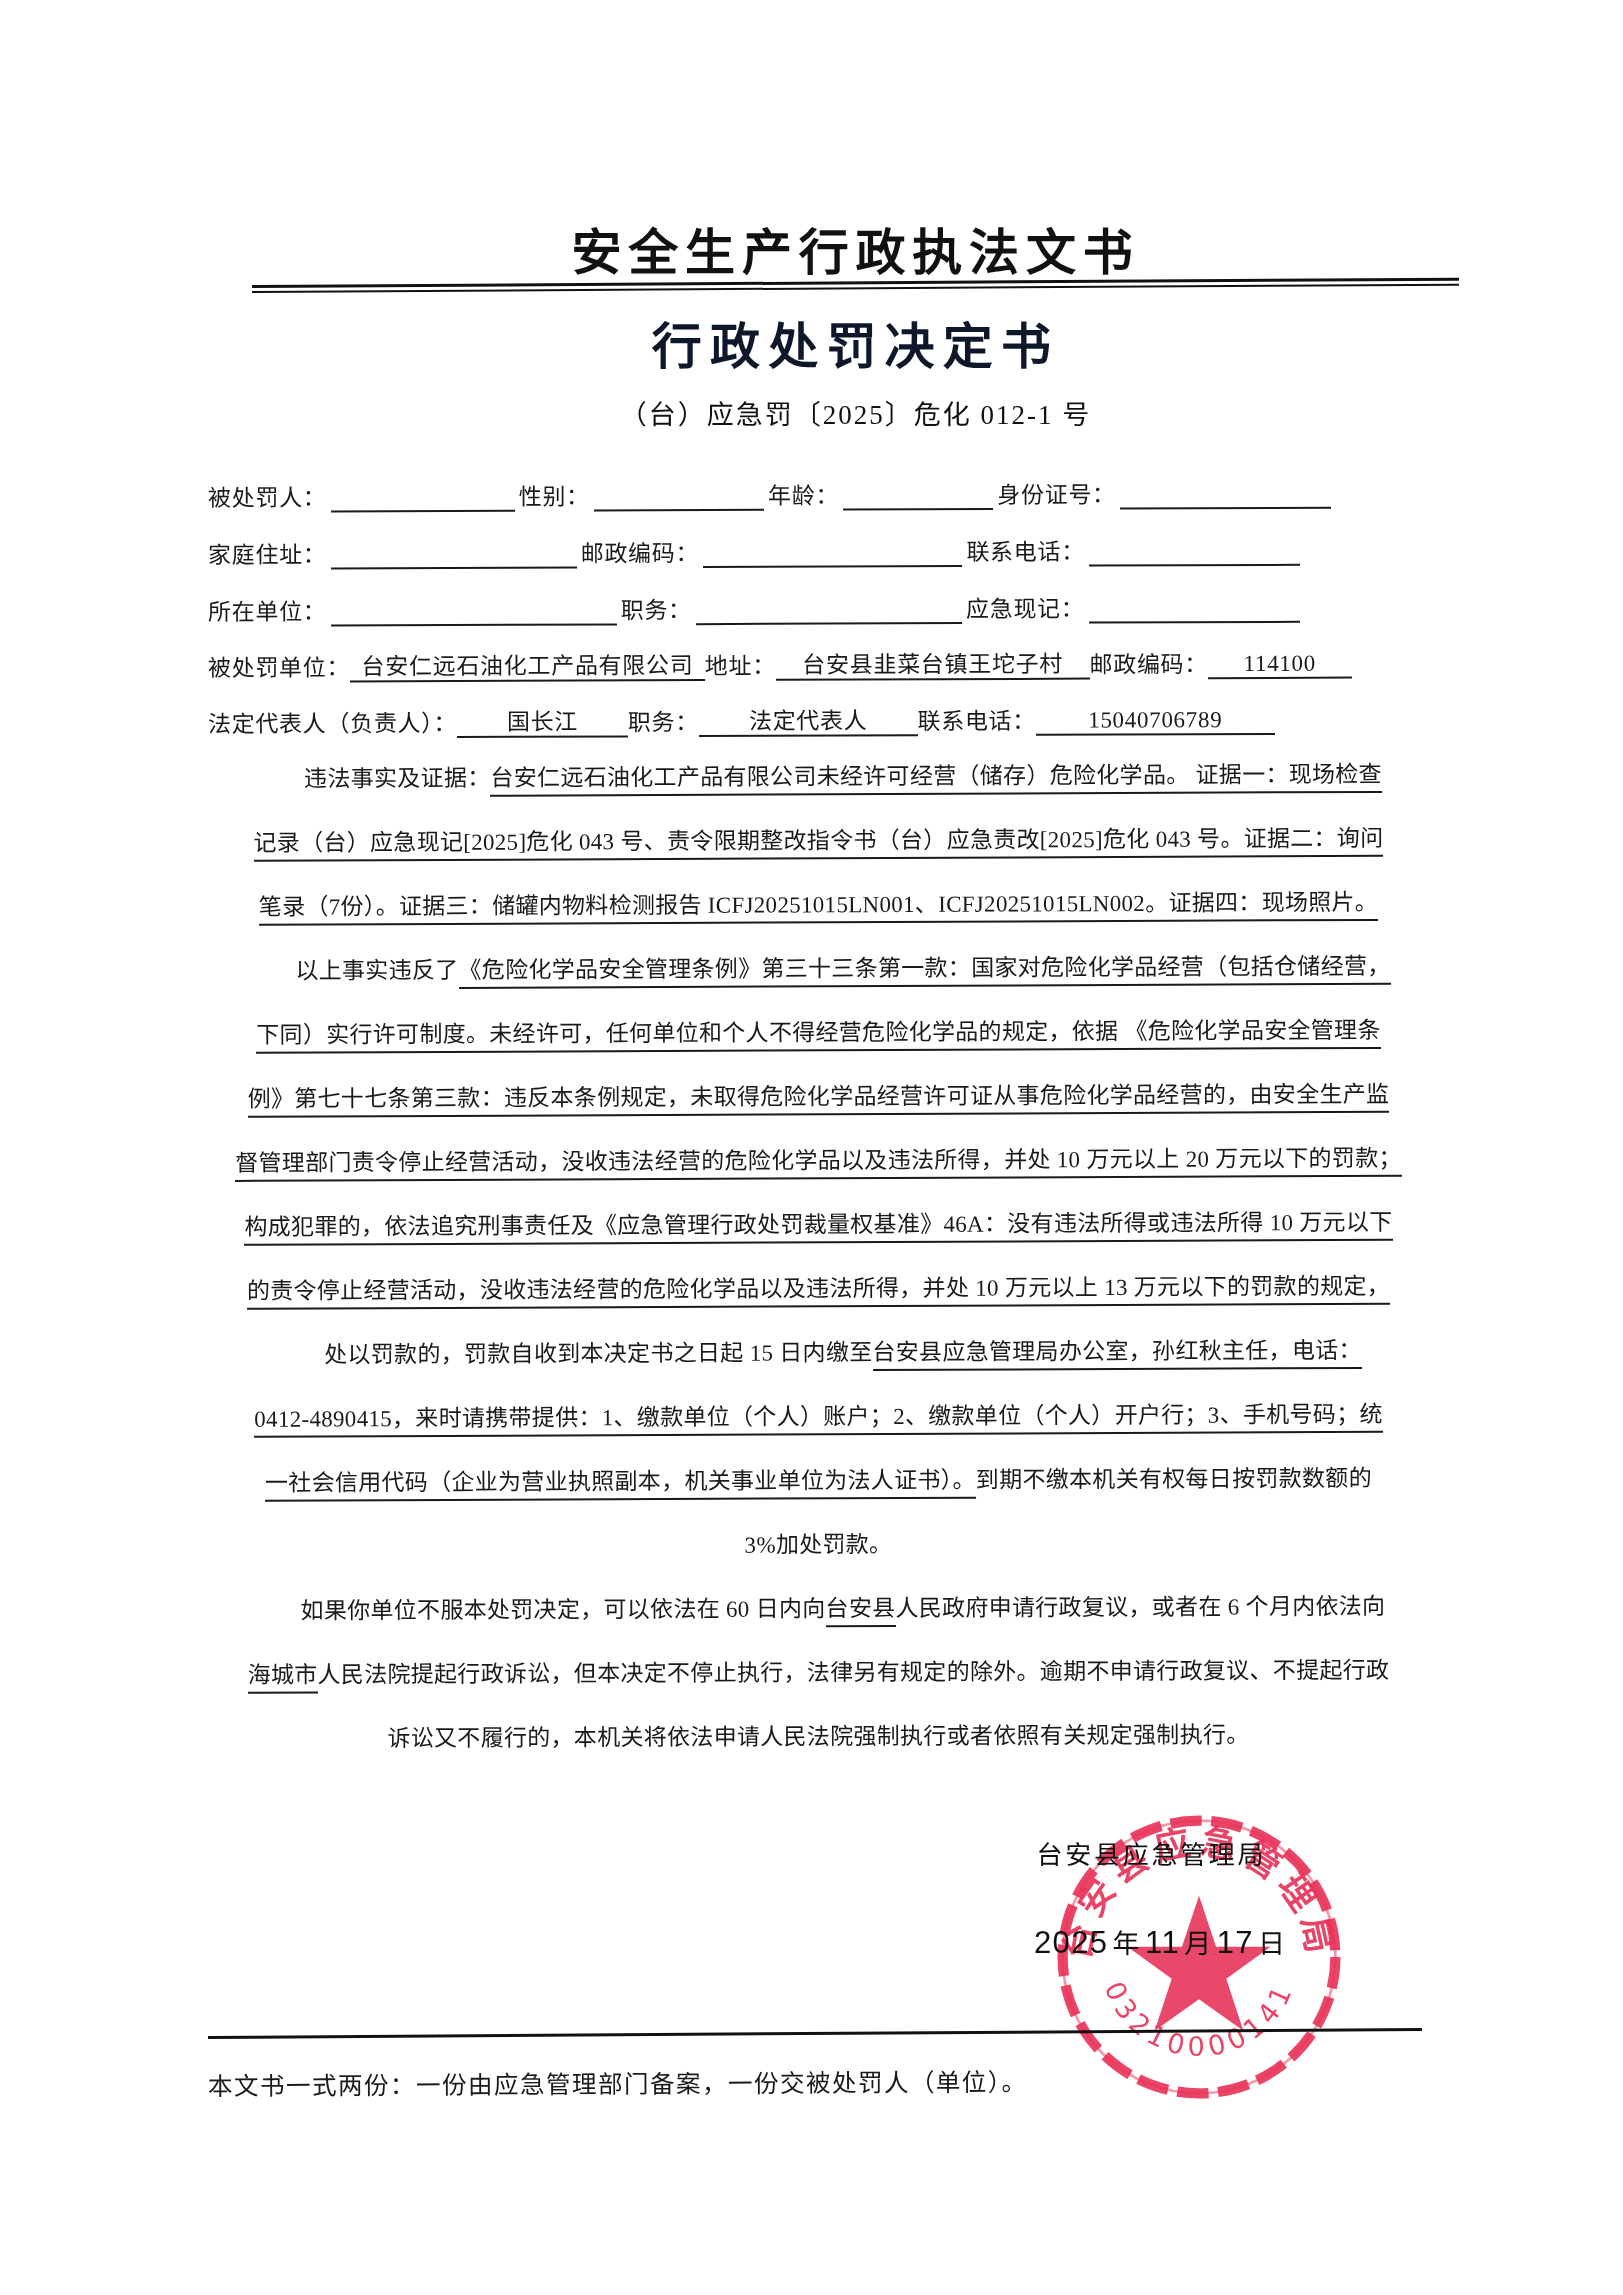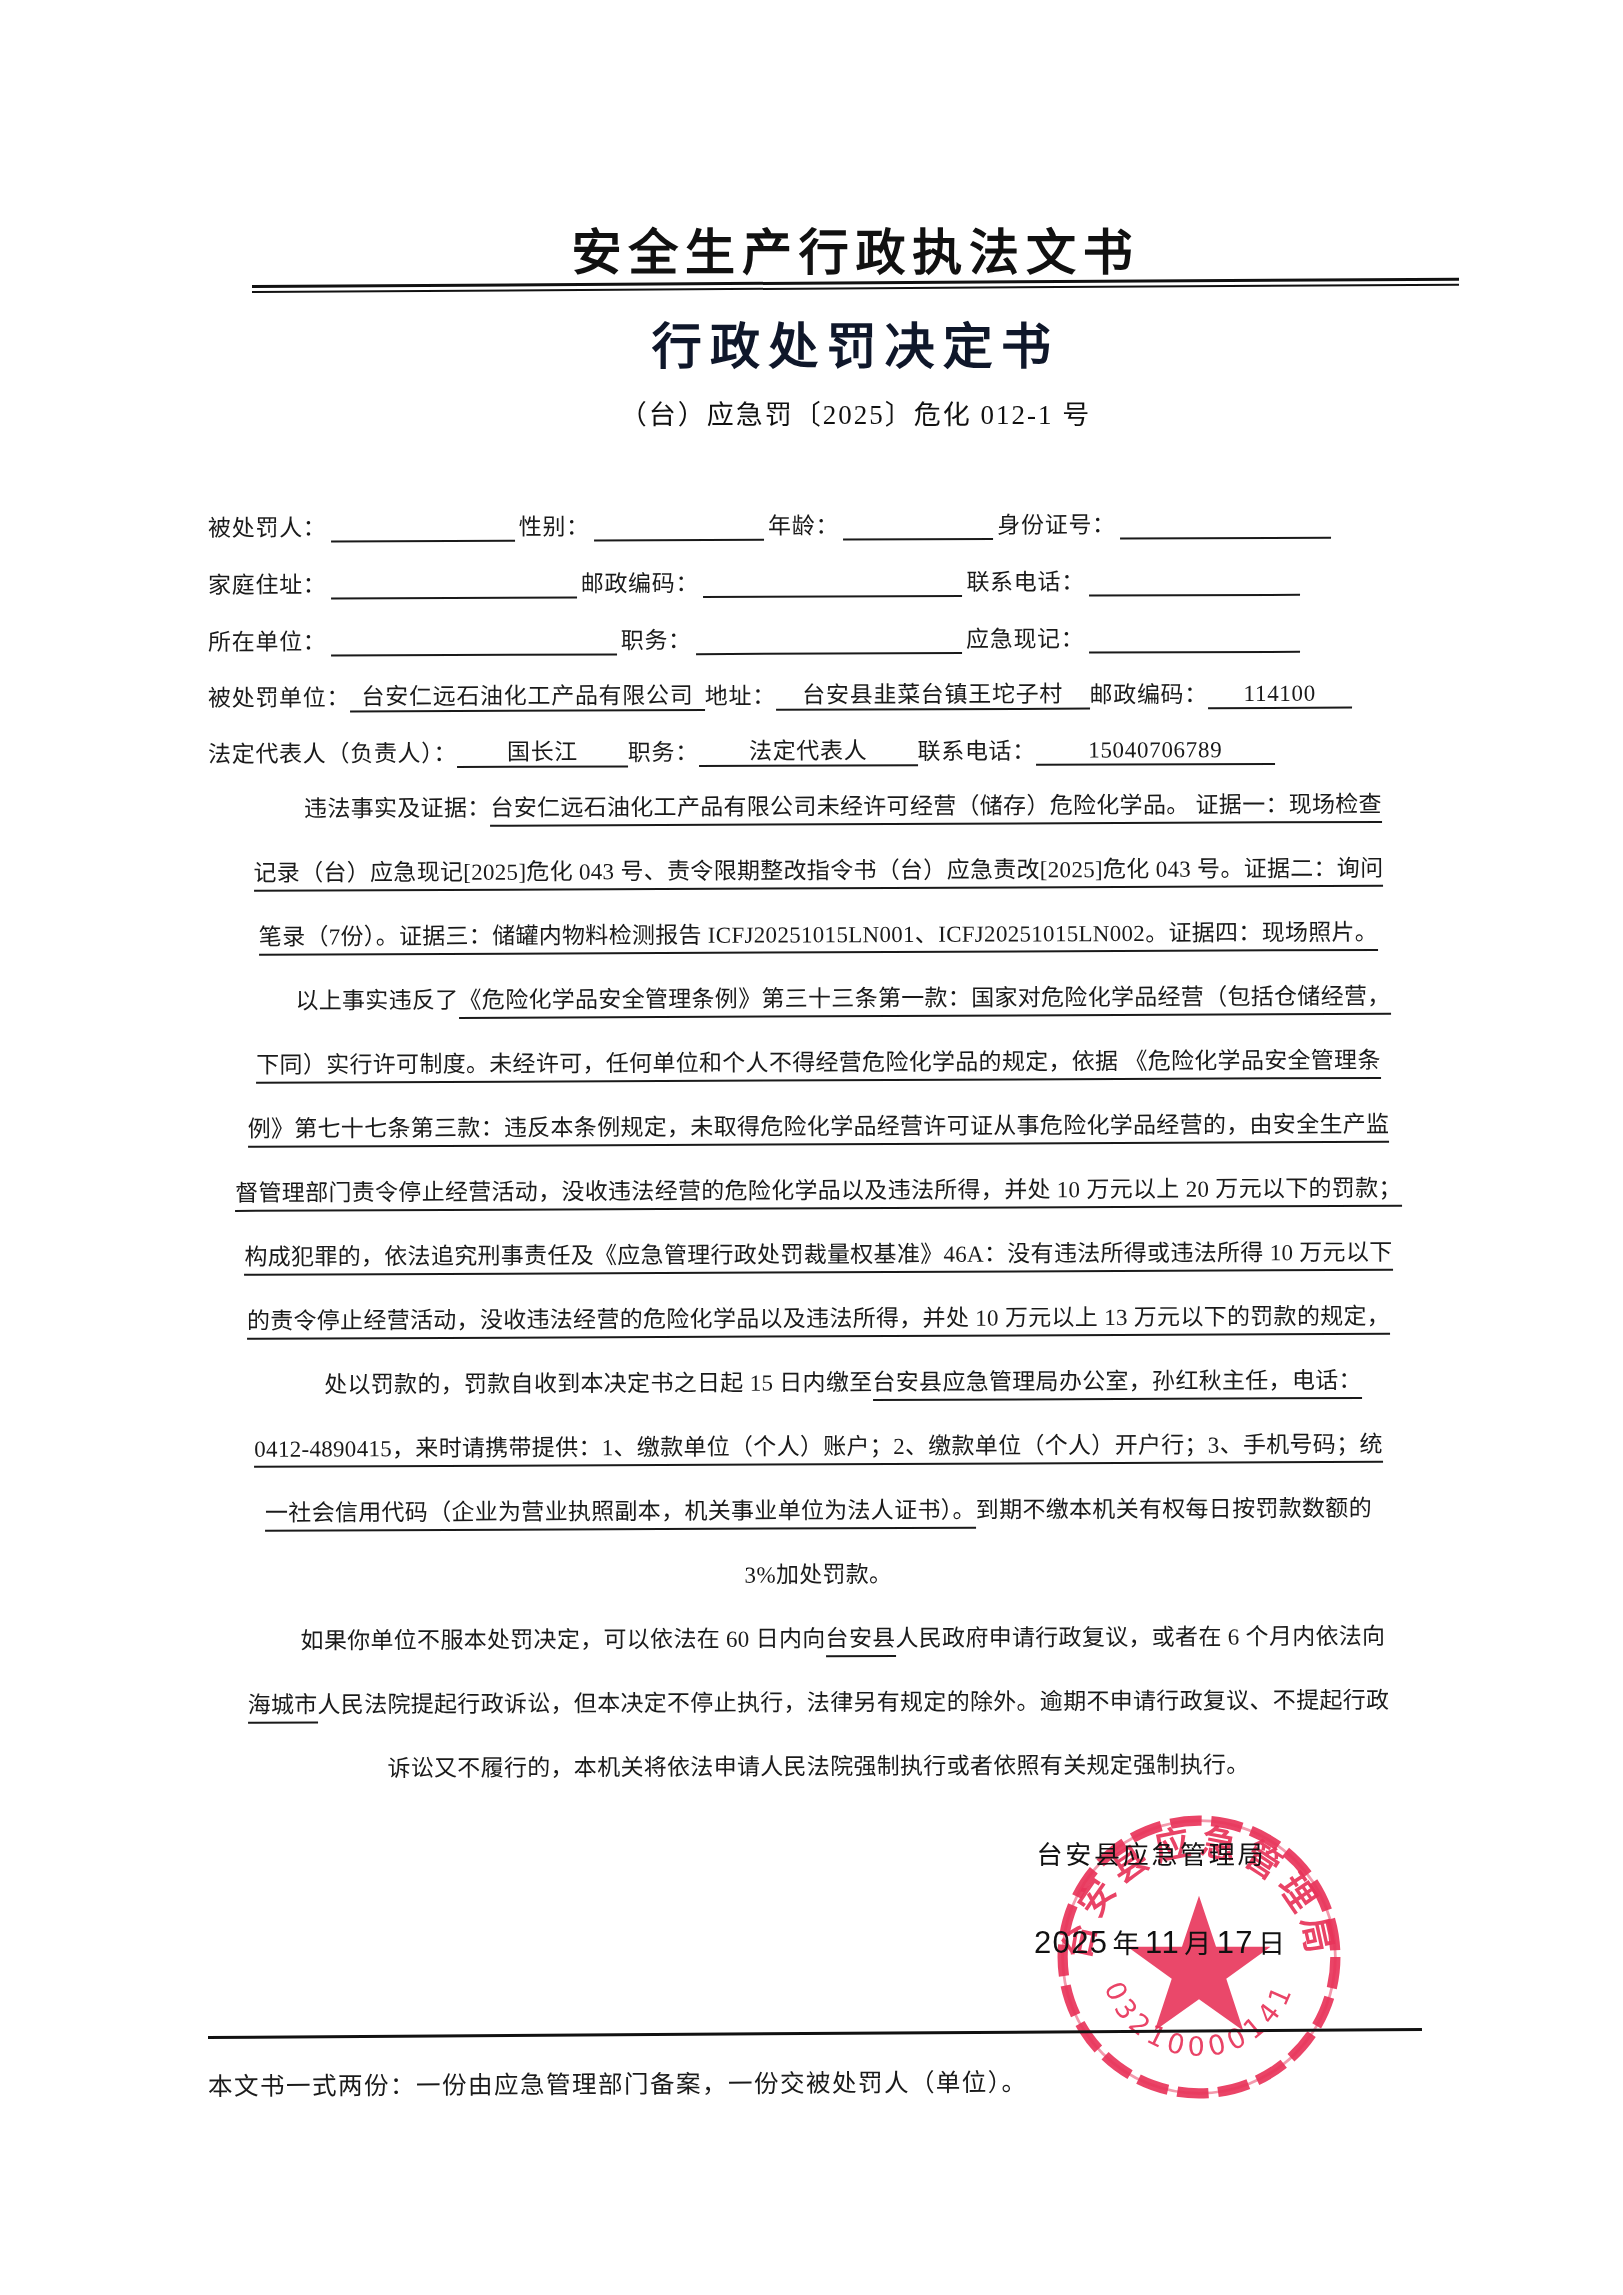--- a/index.html
+++ b/index.html
@@ -62,21 +62,21 @@
   .doc-number {
     font-size: 27px;
     letter-spacing: 2px;
     margin-top: 15px;
     color: #111;
   }
 
   
   .body-region {
     position: absolute;
-    top: 515px;
+    top: 485px;
     left: 208px;
     width: 1221px;
   }
 
   
   .form-row {
     display: flex;
     align-items: flex-end;
     font-size: 23px;
     line-height: 1.0;

